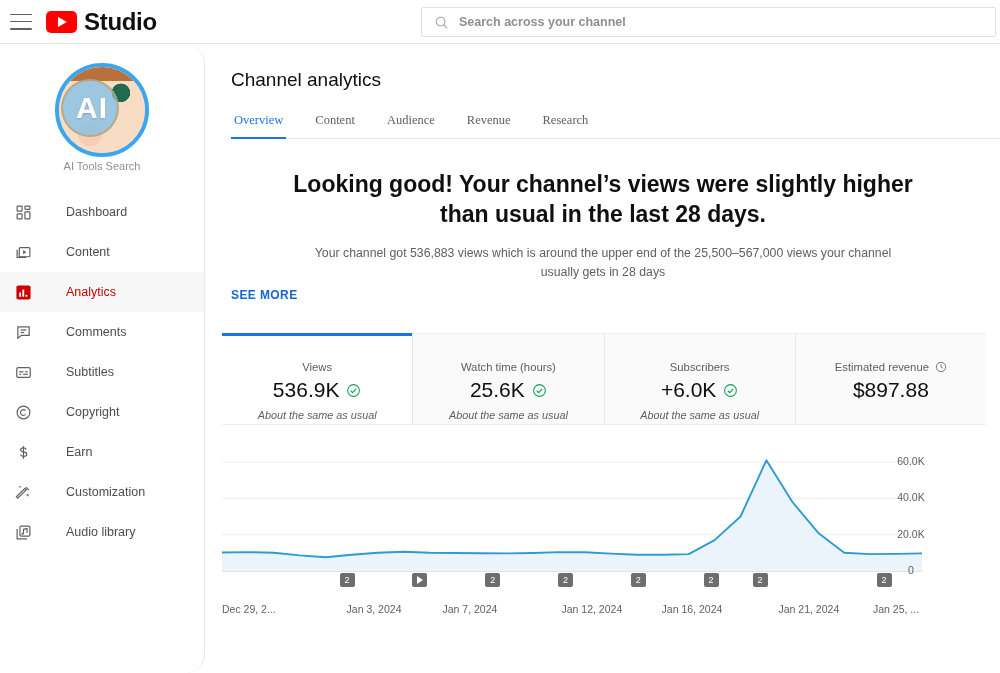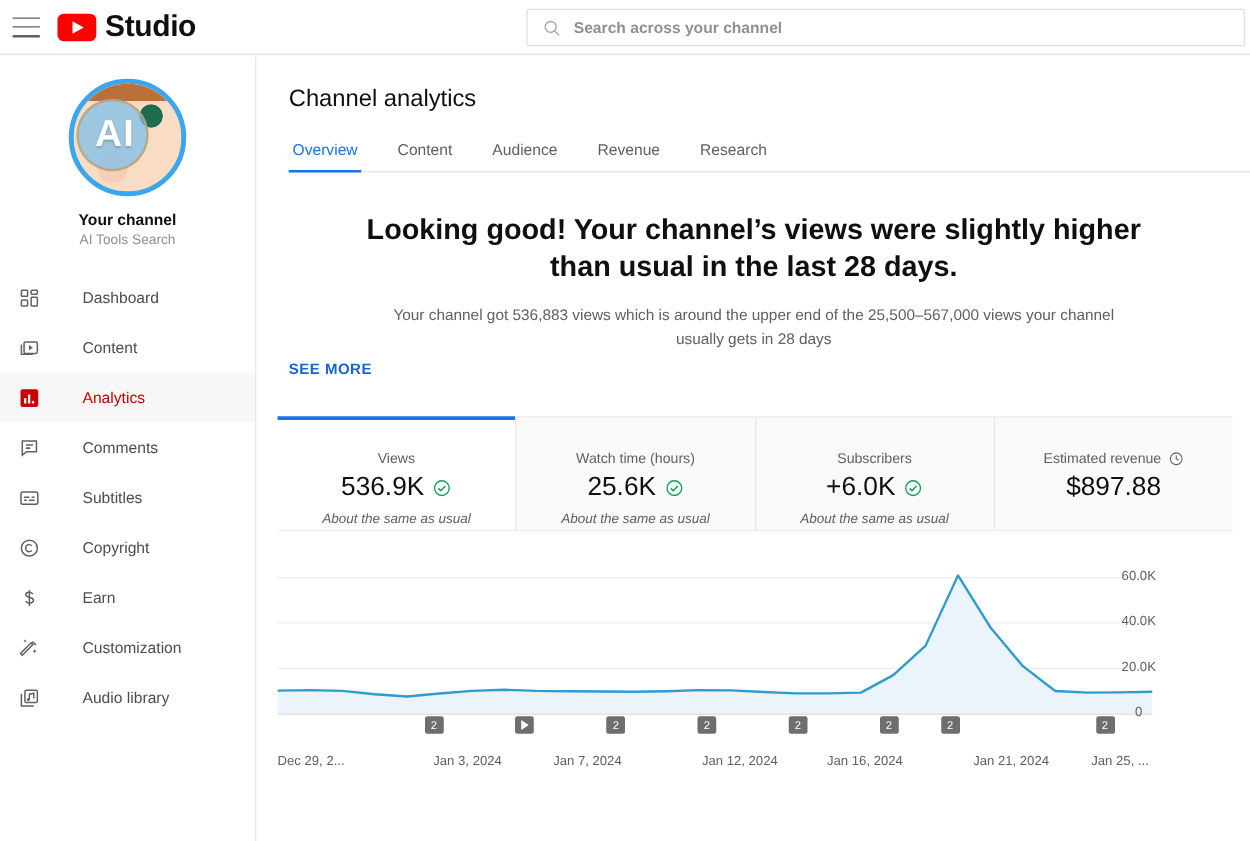--- a/index.html
+++ b/index.html
@@ -56,20 +56,21 @@
   }
   .searchwrap input::placeholder { color: #909090; }
 
   
   .sidebar {
     position: absolute; top: 45px; left: 0;
     width: 205px; height: 628px;
     background: #ffffff;
     border-right: 1px solid #e8e8e8;
     overflow: hidden;
+    border-radius: 19px;
   }
   .channel-block { padding: 18px 0 14px; text-align: center; }
   .avatar {
     width: 94px; height: 94px; margin: 0 auto;
     border-radius: 50%; overflow: hidden;
     border: 4px solid #3aa6ee; background: #f3dcc8;
     position: relative;
   }
   .avatar .face {
     position: absolute; inset: 0;
@@ -108,21 +109,21 @@
   .main {
     position: absolute; top: 45px; left: 206px;
     width: 794px; height: 628px; background: #ffffff;
     overflow: hidden;
   }
   .page-title { margin: 24px 0 0 25px; font-size: 19px; font-weight: 400; color: #0f0f0f; }
 
   .tabs { margin: 22px 0 0 25px; display: flex; gap: 26px; border-bottom: 1px solid #e5e5e5; padding-right: 25px; }
   .tab {
     font-size: 12.5px; color: #606060; padding: 0 3px 9px; cursor: pointer;
-    border-bottom: 2.5px solid transparent; margin-bottom: -1px;
+    border-bottom: 2.5px solid transparent; margin-bottom: -1px; font-family: Liberation Serif, serif;
   }
   .tab.active { color: #1a73e8; border-bottom-color: #1a73e8; }
 
   .headline {
     margin: 30px auto 0; width: 650px; text-align: center;
     font-size: 23px; font-weight: 700; line-height: 1.32; color: #0f0f0f;
   }
   .subline {
     margin: 14px auto 0; width: 610px; text-align: center;
     font-size: 12.3px; line-height: 1.55; color: #606060;
@@ -204,21 +205,20 @@
   </div>
 </div>
 
 <div class="sidebar">
   <div class="channel-block">
     <div class="avatar">
       <div class="face"></div>
       <div class="lens"></div>
       <div class="ai">AI</div>
     </div>
-    <div class="ch-title">Your channel</div>
     <div class="ch-sub">AI Tools Search</div>
   </div>
 
   <div class="navlist">
     <div class="navitem">
       <span class="ico">
         <svg width="17" height="17" viewBox="0 0 24 24" fill="none" stroke="#606060" stroke-width="1.7">
           <rect x="3" y="3" width="7" height="7" rx="1"></rect>
             <rect x="14" y="3" width="7" height="4.5" rx="1"></rect>
           <rect x="3" y="14" width="7" height="7" rx="1"></rect>

